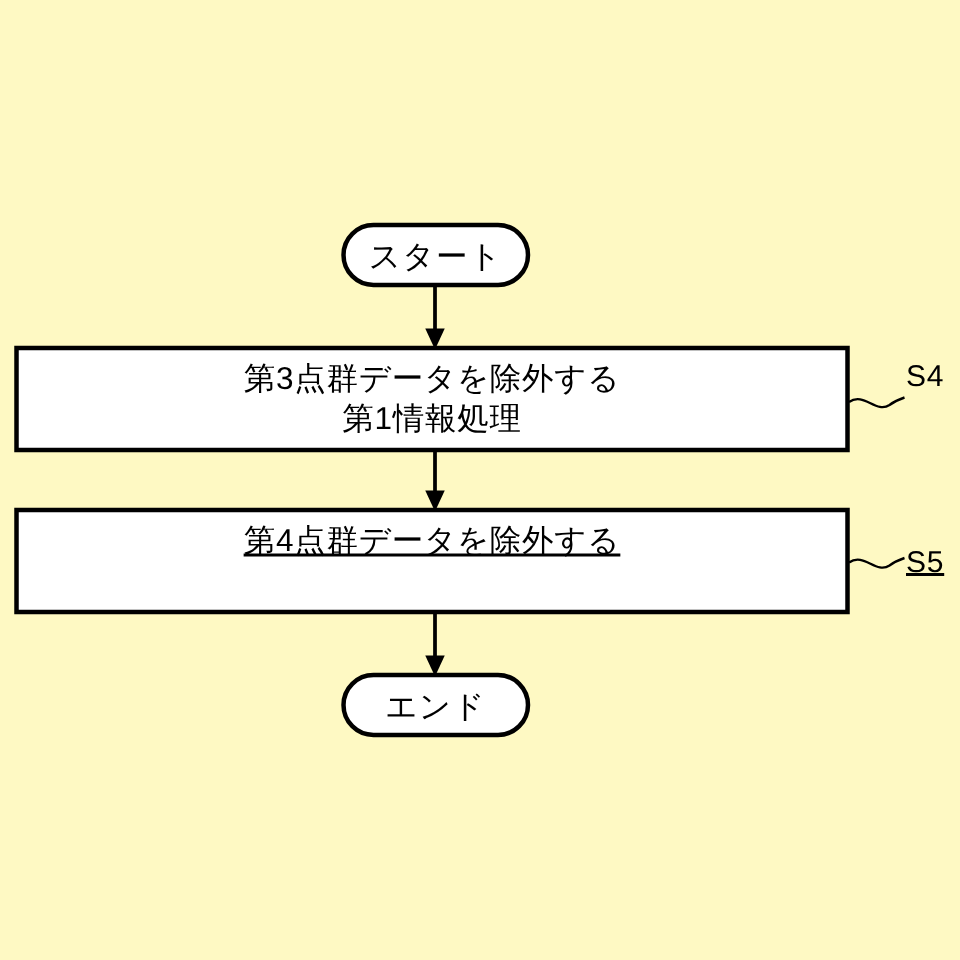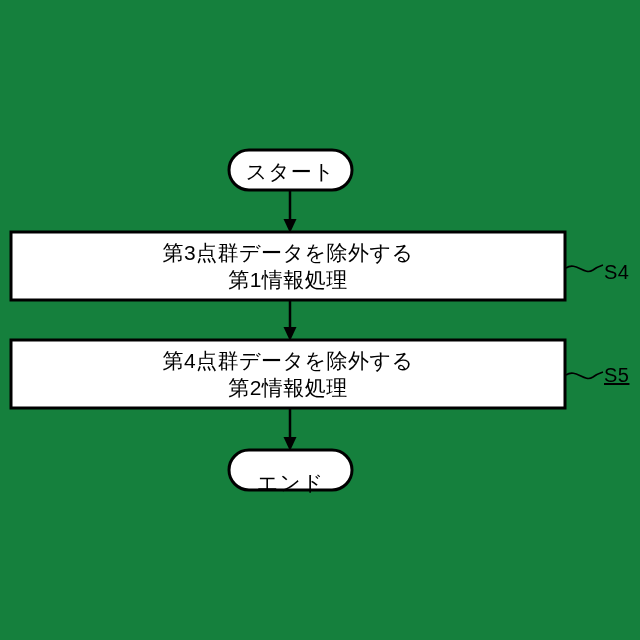--- a/index.html
+++ b/index.html
@@ -11,21 +11,21 @@
     width: 640px;
     height: 640px;
     font-family: "Liberation Sans", "DejaVu Sans", sans-serif;
     color: #000000;
     overflow: hidden;
   }
   #canvas {
     position: relative;
     width: 640px;
     height: 640px;
-    background: #15803d;
+    background: #fef9c3;
   }
   svg.diagram {
     position: absolute;
     left: 0;
     top: 0;
     width: 640px;
     height: 640px;
   }
   .shape-stroke {
     fill: #ffffff;
@@ -95,22 +95,21 @@
     <polygon class="arrowhead" points="290,451 283.5,437 296.5,437"></polygon>
 
     <rect class="shape-stroke" x="229" y="450" width="123" height="40" rx="20" ry="20"></rect>
   </svg>
 
   <div class="node-text terminal-label" style="left:229px; top:159px; width:123px;">スタート</div>
 
   <div class="node-text process-label" style="left:11px; top:240px; width:554px;text-align:center;">第3点群データを除外する</div>
   <div class="node-text process-label" style="left:11px; top:267px; width:554px;">第1情報処理</div>
 
-  <div class="step-label" style="left:604px; top:261px;text-align:right;">S4</div>
+  <div class="step-label" style="left:604px; top:240px;text-align:right;">S4</div>
 
-  <div class="node-text process-label" style="left:11px; top:348px; width:554px;">第4点群データを除外する</div>
-  <div class="node-text process-label" style="left:11px; top:375px; width:554px;">第2情報処理</div>
+  <div class="node-text process-label" style="left:11px; top:348px; width:554px;text-decoration:underline;">第4点群データを除外する</div>
 
   <div class="step-label" style="left:604px; top:364px;text-decoration:underline;">S5</div>
 
-  <div class="node-text terminal-label" style="left:229px; top:470px; width:123px;">エンド</div>
+  <div class="node-text terminal-label" style="left:229px; top:459px; width:123px;">エンド</div>
 
 </div>
 
 </body></html>

